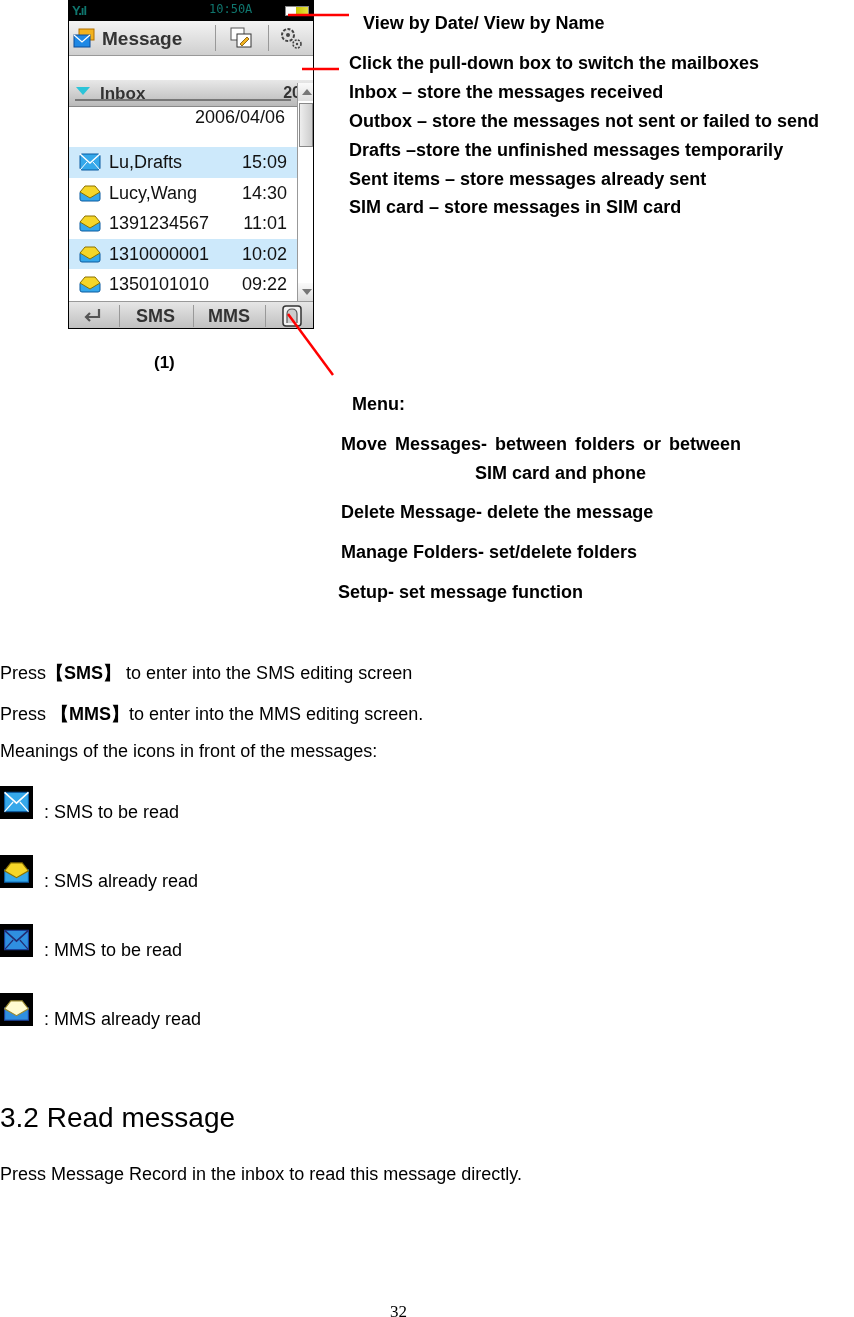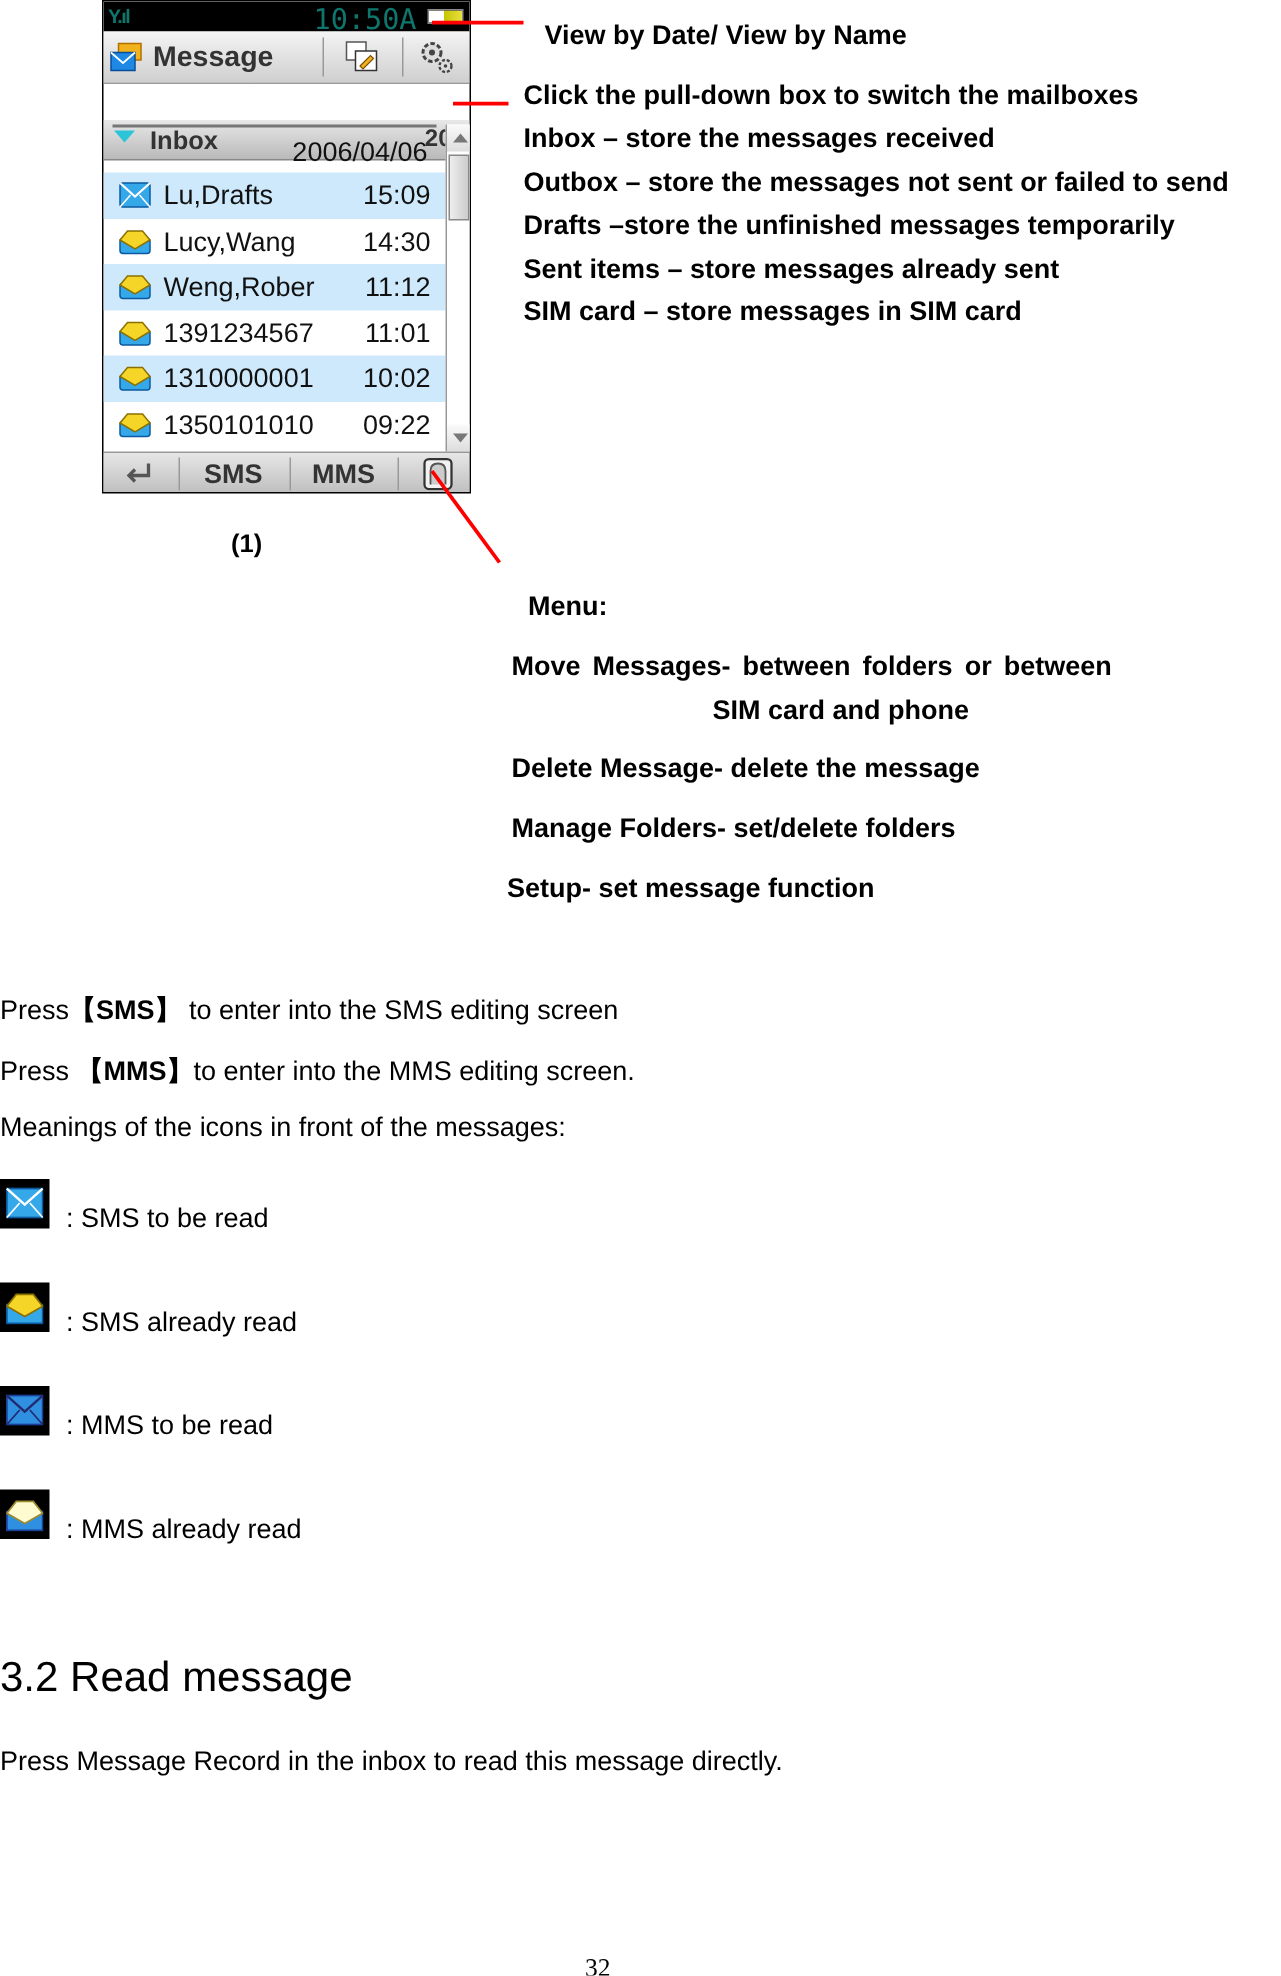--- a/index.html
+++ b/index.html
@@ -4,36 +4,36 @@
 <style>
   html, body { margin: 0; padding: 0; background: #fff; }
   body { width: 854px; height: 1317px; position: relative; overflow: hidden;
          font-family: "Liberation Sans", sans-serif; color: #000; }
   .abs { position: absolute; }
 
   
   .phone { left: 68px; top: 0; width: 246px; height: 329px; border: 1px solid #000; box-sizing: border-box; background: #fff; overflow: hidden; }
   .statusbar { left: 0; top: 0; width: 100%; height: 20px; background: #000; color: #0f766e; }
   .signal { left: 3px; top: 2px; font-size: 13px; font-weight: bold; letter-spacing: -1px; }
-  .clock { left: 140px; top: 1px; font-size: 19px; font-family: "DejaVu Sans Mono", monospace; letter-spacing: 0px; }
+  .clock { left: 140px; top: 1px; font-size: 12px; font-family: "DejaVu Sans Mono", monospace; letter-spacing: 0px; }
   .battery { left: 216px; top: 5px; width: 24px; height: 10px; background: linear-gradient(90deg,#fff 0,#fff 45%,#c8c400 45%,#e6e040 100%); border: 1px solid #888; box-sizing: border-box; }
 
   .titlebar { left: 0; top: 20px; width: 100%; height: 34px; background: linear-gradient(#f4f4f4,#cfcfcf); border-bottom: 1px solid #999; }
   .title-icon { left: 4px; top: 7px; width: 22px; height: 20px; }
   .title-text { left: 33px; top: 7px; font-size: 19px; font-weight: bold; color: #333; }
   .title-sep { top: 4px; width: 1px; height: 26px; background: #999; }
   .title-btn { top: 5px; width: 24px; height: 24px; }
 
   .mailbox { left: 0; top: 55px; width: 100%; height: 26px; background: linear-gradient(#e8e8e8,#b9b9b9); border-bottom: 1px solid #888; margin-top: 24px; }
   .mailbox-arrow { left: 7px; top: 7px; width: 0; height: 0; border-left: 7px solid transparent; border-right: 7px solid transparent; border-top: 8px solid #2cc4d8; }
   .mailbox-text { left: 31px; top: 4px; font-size: 17px; font-weight: bold; color: #333; }
   .mailbox-count { right: 12px; top: 4px; font-size: 16px; font-weight: bold; color: #333; }
 
   .list { left: 0; top: 82px; width: 228px; height: 218px; }
-  .date-row { height: 30px; font-size: 18px; text-align: right; padding-right: 6px; line-height: 32px; color: #111; border-top: 2px solid #777; margin: 0 6px; }
+  .date-row { height: 30px; font-size: 18px; text-align: right; padding-right: 6px; line-height: 32px; color: #111; border-top: 2px solid #777; margin: 16px 6px; }
   .row { height: 30.5px; position: relative; font-size: 18px; color: #111; }
   .row.hl { background: #cde9fb; }
   .row .ic { position: absolute; left: 10px; top: 6px; width: 22px; height: 18px; }
   .row .nm { position: absolute; left: 40px; top: 5px; }
   .row .tm { position: absolute; right: 10px; top: 5px; }
 
   .scroll { left: 228px; top: 82px; width: 17px; height: 218px; background: #fff; border-left: 1px solid #999; }
   .scroll-up { left: 0; top: 0; width: 17px; height: 18px; background: linear-gradient(#fafafa,#ddd); }
   .scroll-thumb { left: 1px; top: 20px; width: 14px; height: 44px; background: linear-gradient(90deg,#eee,#ccc); border: 1px solid #888; box-sizing: border-box; }
   .scroll-down { left: 0; bottom: 0; width: 17px; height: 18px; background: linear-gradient(#fafafa,#ddd); }
@@ -104,28 +104,20 @@
       <span class="tm">15:09</span>
     </div>
     <div class="row">
       <svg class="ic" viewBox="0 0 22 18">
           <rect x="1" y="7" width="20" height="10" rx="2" fill="#35a8ea" stroke="#0b5aa0"></rect>
           <polygon points="1,8 6,2 16,2 21,8 11,14" fill="#f5d628" stroke="#8a7000"></polygon>
         </svg>
       <span class="nm">Lucy,Wang</span>
       <span class="tm">14:30</span>
     </div>
-    <div class="row hl">
-      <svg class="ic" viewBox="0 0 22 18">
-          <rect x="1" y="7" width="20" height="10" rx="2" fill="#35a8ea" stroke="#0b5aa0"></rect>
-          <polygon points="1,8 6,2 16,2 21,8 11,14" fill="#f5d628" stroke="#8a7000"></polygon>
-        </svg>
-      <span class="nm">Weng,Rober</span>
-      <span class="tm">11:12</span>
-    </div>
     <div class="row">
       <svg class="ic" viewBox="0 0 22 18">
           <rect x="1" y="7" width="20" height="10" rx="2" fill="#35a8ea" stroke="#0b5aa0"></rect>
           <polygon points="1,8 6,2 16,2 21,8 11,14" fill="#f5d628" stroke="#8a7000"></polygon>
         </svg>
       <span class="nm">1391234567</span>
       <span class="tm">11:01</span>
     </div>
     <div class="row hl">
       <svg class="ic" viewBox="0 0 22 18">

